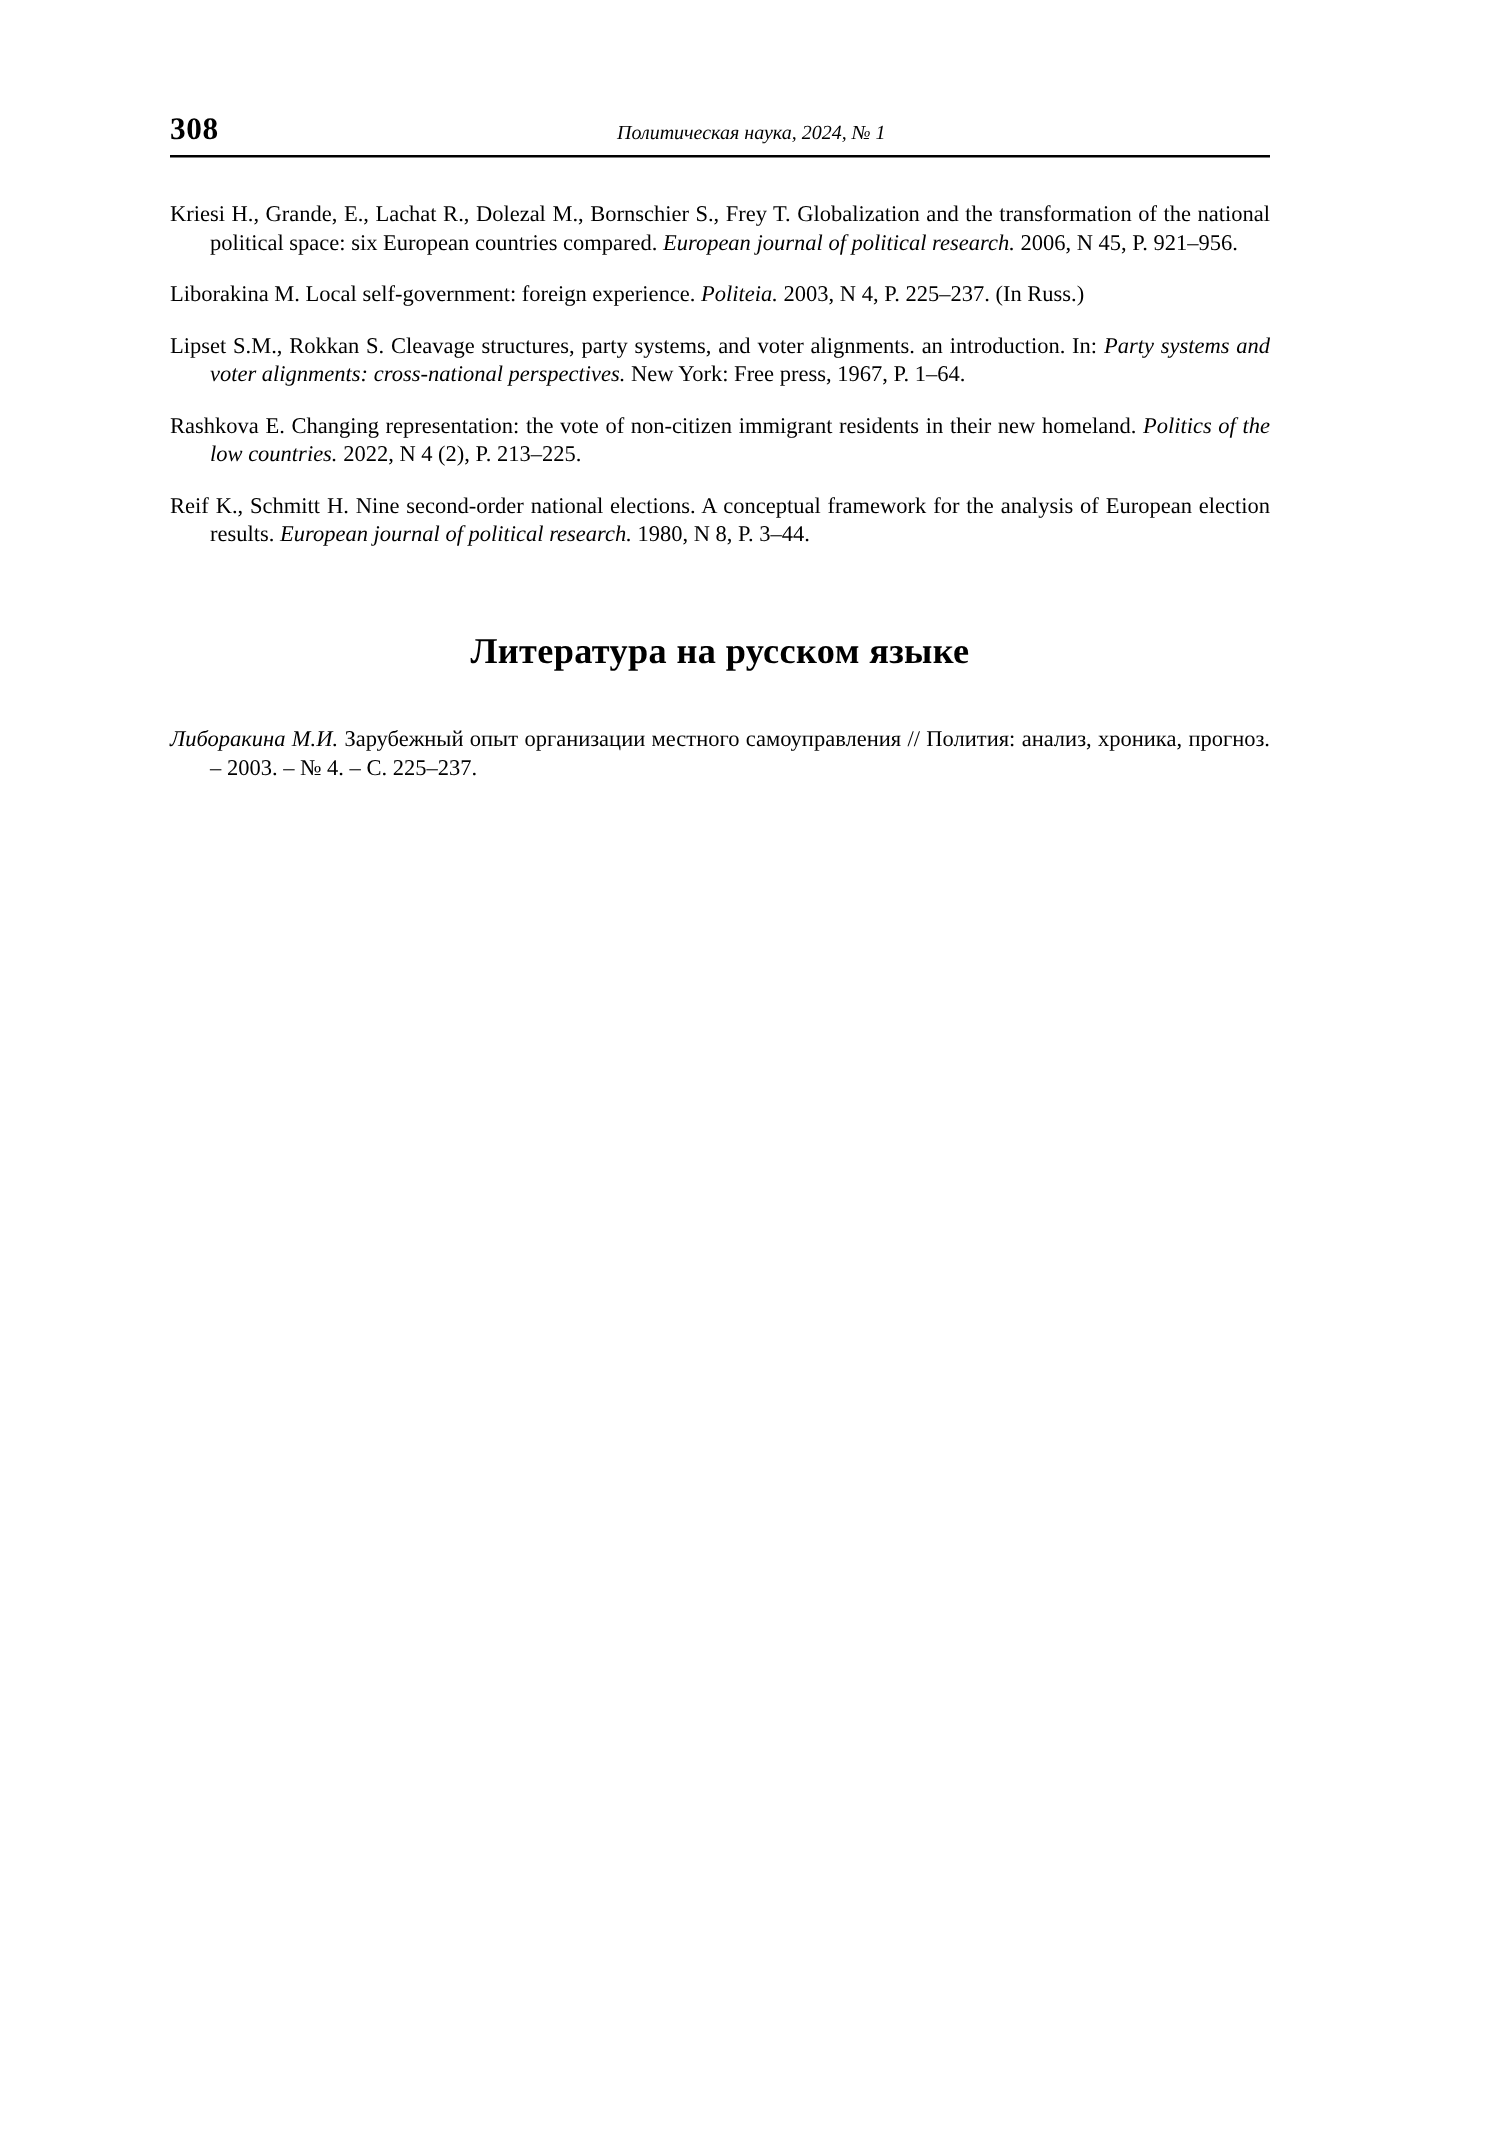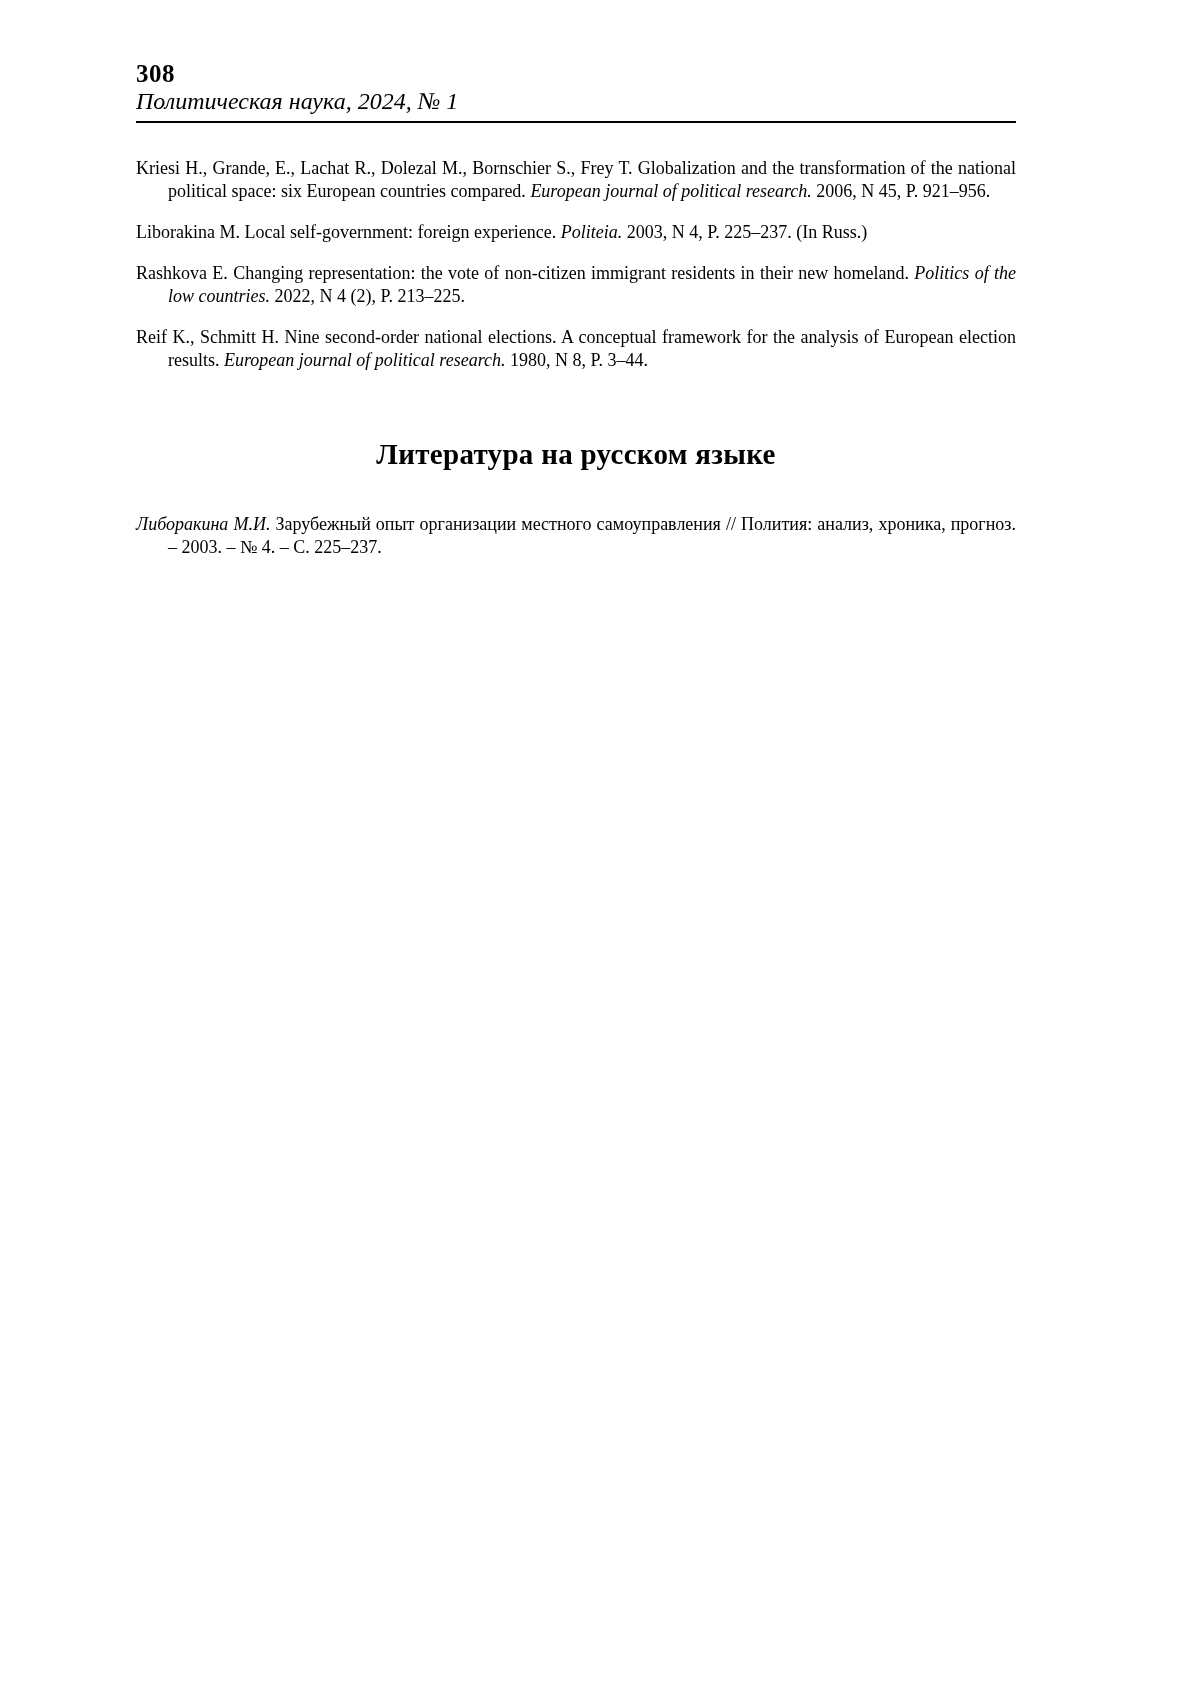--- a/index.html
+++ b/index.html
@@ -20,35 +20,34 @@
     left: 136px;
     top: 0;
     width: 880px;
     height: 1706px;
   }
 
   
   .running-head {
     display: flex;
     align-items: baseline;
-    padding-top: 60px;
+    padding-top: 90px;
     border-bottom: 2px solid #000;
     padding-bottom: 6px;
-    flex-direction: column;
   }
   .folio {
     font-size: 25px;
     font-weight: bold;
     letter-spacing: 0.5px;
     width: 120px;
   }
   .head-title {
     flex: 1;
     text-align: center;
-    font-size: 24px;
+    font-size: 16px;
     font-style: italic;
     padding-right: 70px;
     white-space: nowrap;
   }
 
   
   .biblio {
     margin-top: 34px;
   }
   .ref {
@@ -82,20 +81,21 @@
 <div class="page">
 
   <div class="running-head">
     <div class="folio">308</div>
     <div class="head-title">Политическая наука, 2024, № 1</div>
   </div>
 
   <div class="biblio">
       <p class="ref"><span>Kriesi H., Grande, E., Lachat R., Dolezal M., Bornschier S., Frey T. Globalization and the transformation of the national political space: six European countries compared. </span><i>European journal of political research.</i><span> 2006, N 45, P. 921–956.</span></p>
       <p class="ref"><span>Liborakina M. Local self-government: foreign experience. </span><i>Politeia.</i><span> 2003, N 4, P. 225–237. (In Russ.)</span></p>
+      <p class="ref"><span>Lipset S.M., Rokkan S. Cleavage structures, party systems, and voter alignments. an introduction. In: </span><i>Party systems and voter alignments: cross-national perspectives.</i><span> New York: Free press, 1967, P. 1–64.</span></p>
       <p class="ref"><span>Rashkova E. Changing representation: the vote of non-citizen immigrant residents in their new homeland. </span><i>Politics of the low countries.</i><span> 2022, N 4 (2), P. 213–225.</span></p>
       <p class="ref"><span>Reif K., Schmitt H. Nine second-order national elections. A conceptual framework for the analysis of European election results. </span><i>European journal of political research.</i><span> 1980, N 8, P. 3–44.</span></p>
     </div>
 
   <div class="section-heading">Литература на русском языке</div>
 
   <div class="ru-list">
       <p class="ref"><i>Либоракина М.И.</i><span> Зарубежный опыт организации местного самоуправления // Полития: анализ, хроника, прогноз. – 2003. – № 4. – С. 225–237.</span></p>
     </div>
 

